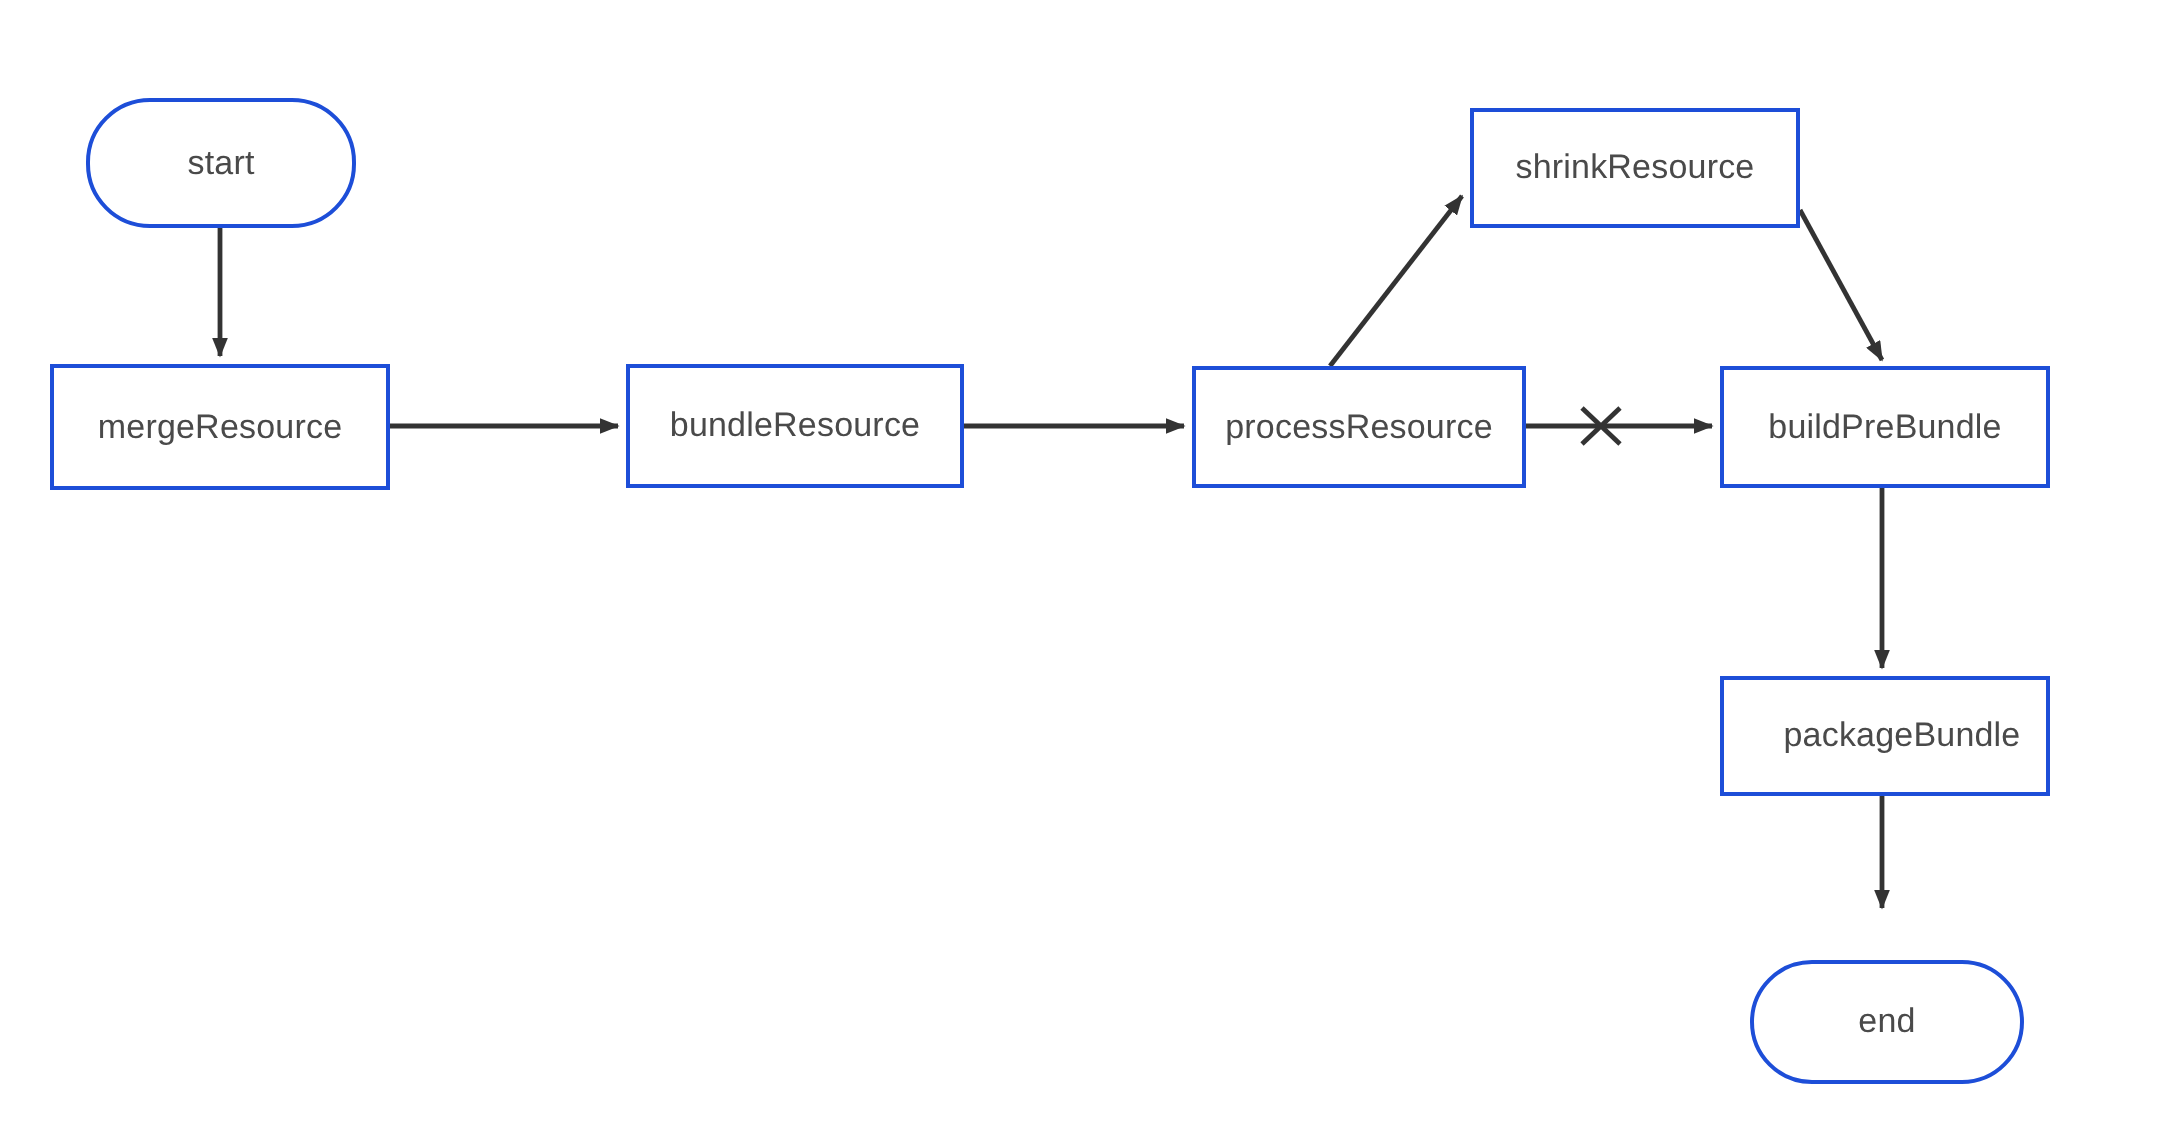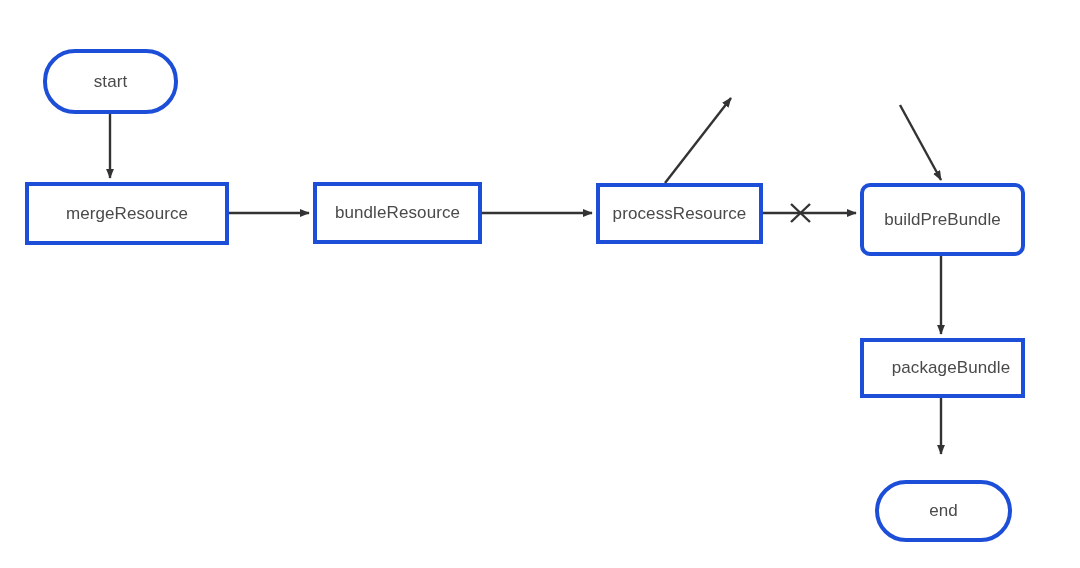--- a/index.html
+++ b/index.html
@@ -23,21 +23,21 @@
     position: absolute;
     left: 0;
     top: 0;
     width: 1080px;
     height: 568px;
   }
   .node {
     position: absolute;
     box-sizing: border-box;
     background: #ffffff;
-    border: 4px solid #1d4ed8;
+    border: 2px solid #1d4ed8;
     display: flex;
     align-items: center;
     justify-content: center;
     color: #4a4a4a;
     font-size: 17px;
     font-family: "Liberation Sans", sans-serif;
     letter-spacing: 0.1px;
     white-space: nowrap;
     z-index: 2;
   }
@@ -94,34 +94,37 @@
 
     <g>
       <line x1="941" y1="398" x2="941" y2="454" stroke="#333333" stroke-width="2.4" marker-end="url(#arrowhead)"></line>
     </g>
   </svg>
 
   <div class="node terminator" style="left:43px; top:49px; width:135px; height:65px;">
     <span class="node-label">start</span>
   </div>
 
-  <div class="node" style="left:25px; top:182px; width:204px; height:63px;">
+  <div class="node" style="left:25px; top:182px; width:170px; height:63px;">
     <span class="node-label">mergeResource</span>
   </div>
 
   <div class="node" style="left:313px; top:182px; width:169px; height:62px;text-align:center;">
     <span class="node-label">bundleResource</span>
   </div>
 
   <div class="node" style="left:596px; top:183px; width:167px; height:61px;">
     <span class="node-label">processResource</span>
   </div>
 
+  <div class="node" style="left:735px; top:54px; width:165px; height:60px;">
+    <span class="node-label">shrinkResource</span>
+  </div>
 
-  <div class="node" style="left:860px; top:183px; width:165px; height:73px;border-radius:10px;">
+  <div class="node" style="left:860px; top:183px; width:165px; height:61px;">
     <span class="node-label">buildPreBundle</span>
   </div>
 
   <div class="node" style="left:860px; top:338px; width:165px; height:60px;padding-left:17px;">
     <span class="node-label">packageBundle</span>
   </div>
 
   <div class="node terminator" style="left:875px; top:480px; width:137px; height:62px;">
     <span class="node-label">end</span>
   </div>

